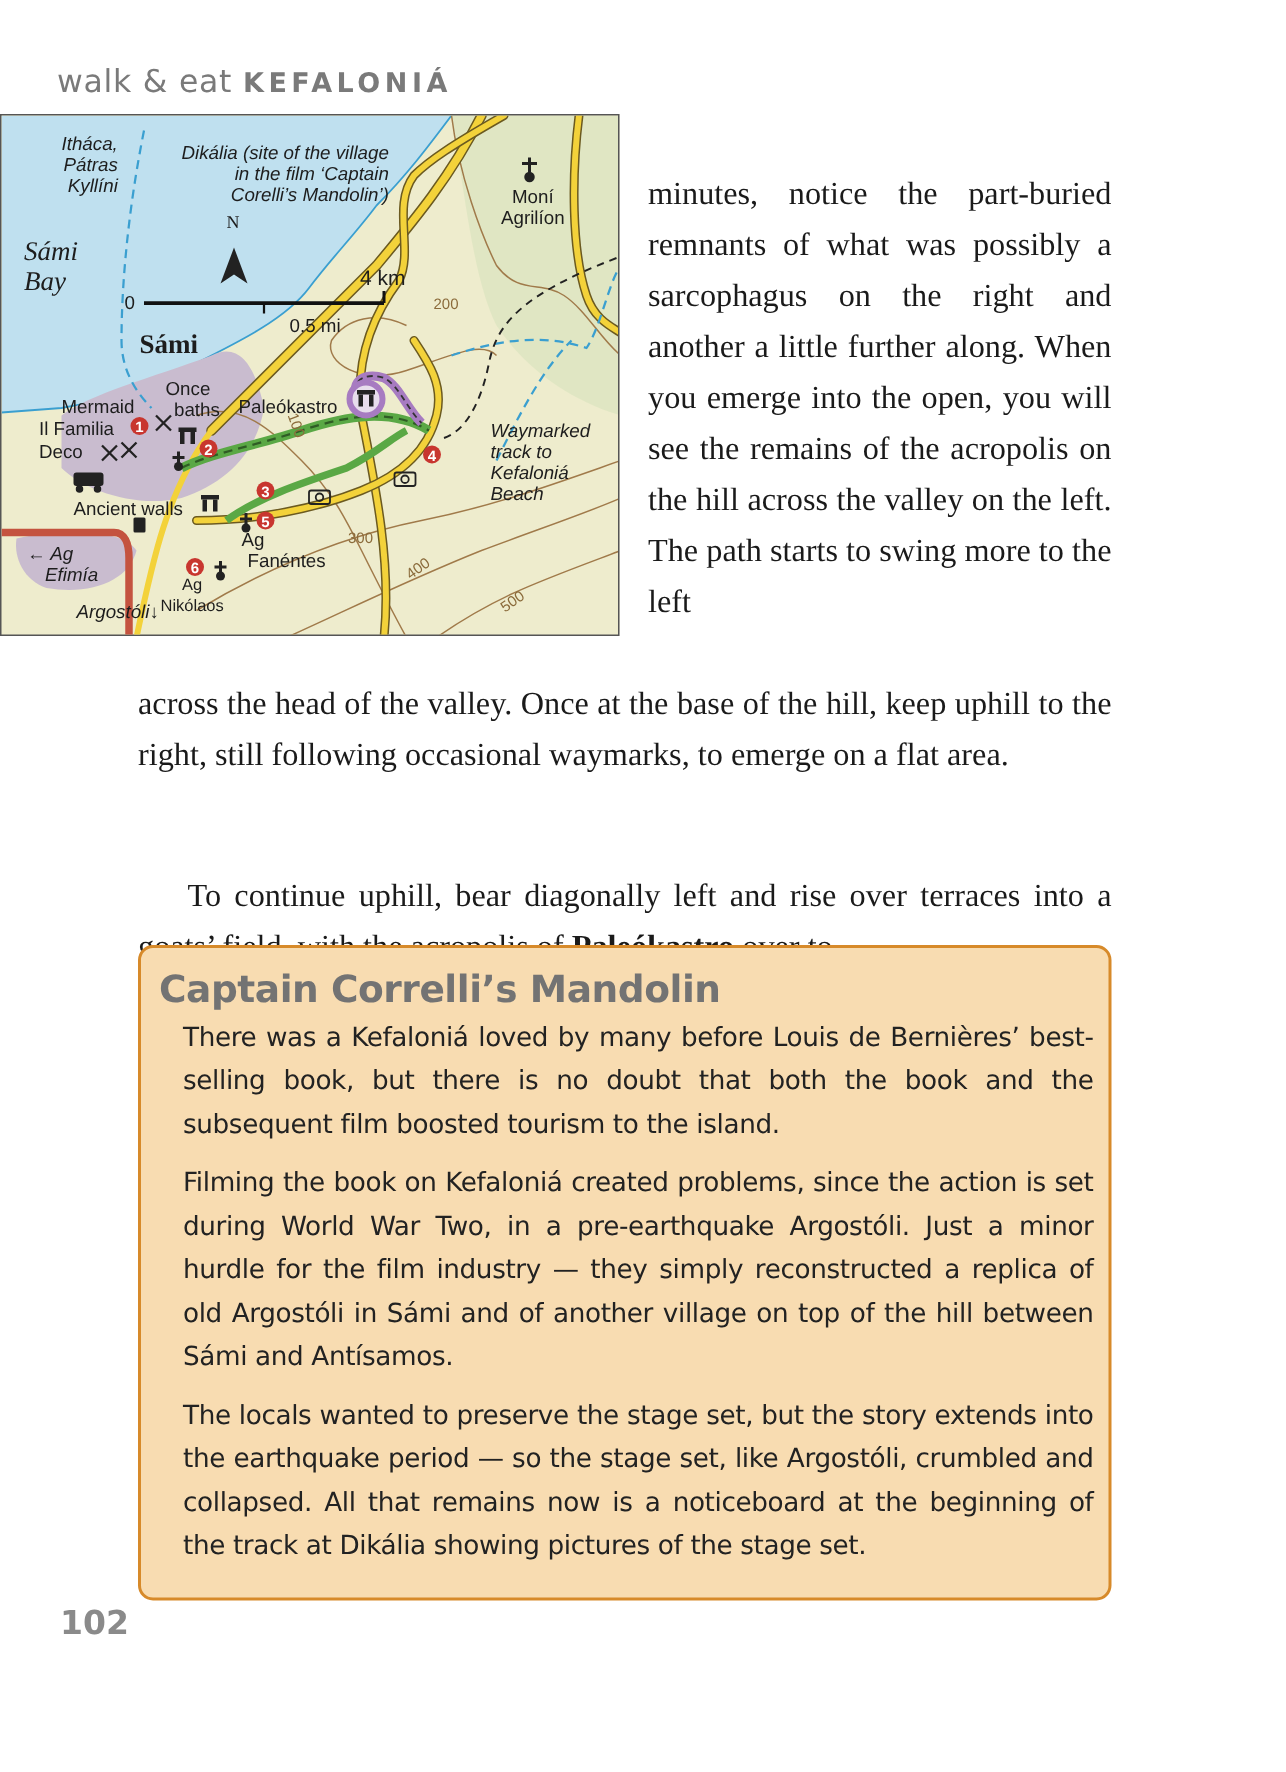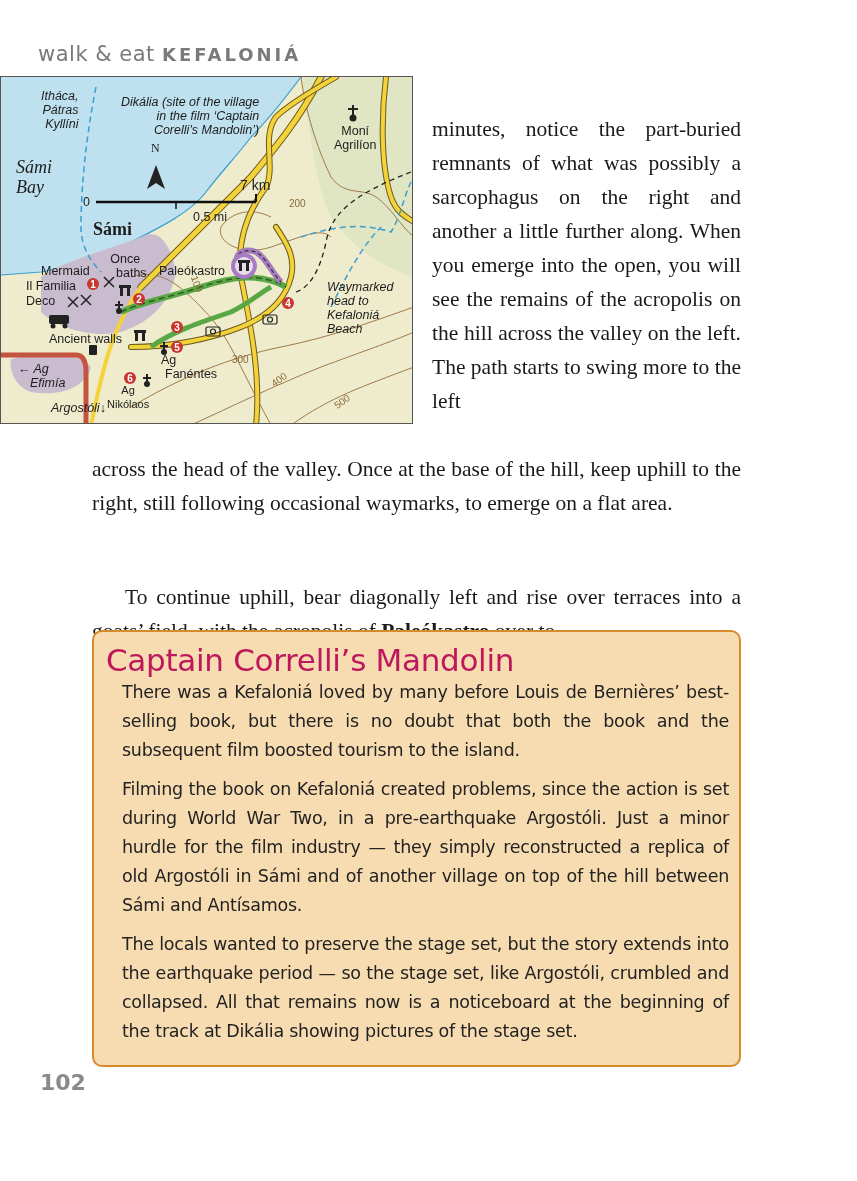--- a/index.html
+++ b/index.html
@@ -9,21 +9,21 @@
   .map { position:absolute; left:0; top:76px; width:413px; height:348px; border:1px solid #555; box-sizing:border-box; overflow:hidden; background:#eeeccd; }
   .map svg { position:absolute; left:0; top:0; }
   .map .lbl { position:absolute; font-family:"Liberation Sans", sans-serif; font-size:12.5px; color:#1d1d1d; line-height:14px; white-space:nowrap; }
   .map .it { font-style:italic; }
   .map .serif { font-family:"Liberation Serif", serif; }
   .body-text { position:absolute; font-family:"Liberation Serif", serif; font-size:21.5px; line-height:34px; text-align:justify; }
   .col-narrow { left:432px; top:112px; width:309px; }
   .col-full { left:92px; width:649px; }
   .indent { text-indent:33px;margin-top:28px; }
   .callout { position:absolute; left:92px; top:630px; width:649px; height:437px; box-sizing:border-box; border:2.5px solid #d78a2a; border-radius:10px; background:#f8dcb1; padding:10px 10px 0 12px; }
-  .callout h2 { margin:0; font-family:"DejaVu Sans", sans-serif; font-weight:normal; font-size:31px; line-height:36px; color:#be185d; letter-spacing:-0.3px; }
+  .callout h2 { margin:0; font-family:"DejaVu Sans", sans-serif; font-weight:bold; font-size:25px; line-height:36px; color:#737373; letter-spacing:-0.3px; }
   .callout p { margin:0 0 10px 16px; font-family:"DejaVu Sans", sans-serif; font-size:17.5px; line-height:29px; text-align:justify; color:#222; letter-spacing:-0.25px; }
   .page-number { position:absolute; left:40px; top:1070px; font-family:"DejaVu Sans", sans-serif; font-weight:bold; font-size:22px; color:#8a8a8a; }
   b.bold { font-weight:bold; }
 </style>
 </head>
 <body>
 
 <div class="running-head">
   <span>walk &amp; eat</span>
   <span class="book">KEFALONIÁ</span>
@@ -184,35 +184,35 @@
   <div class="lbl" style="left:333px;top:47px;text-align:center;">
     <div>Moní</div>
     <div>Agrilíon</div>
   </div>
   <div class="lbl it serif" style="left:15px;top:80px;font-size:18px;line-height:20px;">
     <div>Sámi</div>
     <div>Bay</div>
   </div>
   <div class="lbl serif" style="left:150px;top:64px;font-size:12px;">N</div>
   <div class="lbl" style="left:82px;top:118px;">0</div>
-  <div class="lbl" style="left:239px;top:101px;font-size:14px;">7 km</div>
+  <div class="lbl" style="left:239px;top:101px;font-size:14px;">4 km</div>
   <div class="lbl" style="left:192px;top:133px;">0.5 mi</div>
   <div class="lbl serif" style="left:92px;top:145px;font-size:18px;font-weight:bold;">Sámi</div>
   <div class="lbl" style="left:103px;top:175px;text-align:center;">
     <div>Once</div>
     <div style="padding-left:12px;">baths</div>
   </div>
   <div class="lbl" style="left:40px;top:187px;">Mermaid</div>
   <div class="lbl" style="left:25px;top:202px;">Il Familia</div>
   <div class="lbl" style="left:25px;top:217px;">Deco</div>
   <div class="lbl" style="left:158px;top:187px;">Paleókastro</div>
   <div class="lbl" style="left:48px;top:255px;">Ancient walls</div>
   <div class="lbl it" style="left:326px;top:203px;">
     <div>Waymarked</div>
-    <div>head to</div>
+    <div>track to</div>
     <div>Kefaloniá</div>
     <div>Beach</div>
   </div>
   <div class="lbl it" style="left:17px;top:285px;">
     <div>← Ag</div>
     <div style="padding-left:12px;">Efimía</div>
   </div>
   <div class="lbl it" style="left:24px;top:324px;margin-left:26px;">Argostóli↓</div>
   <div class="lbl" style="left:160px;top:276px;">
     <div>Ag</div>

